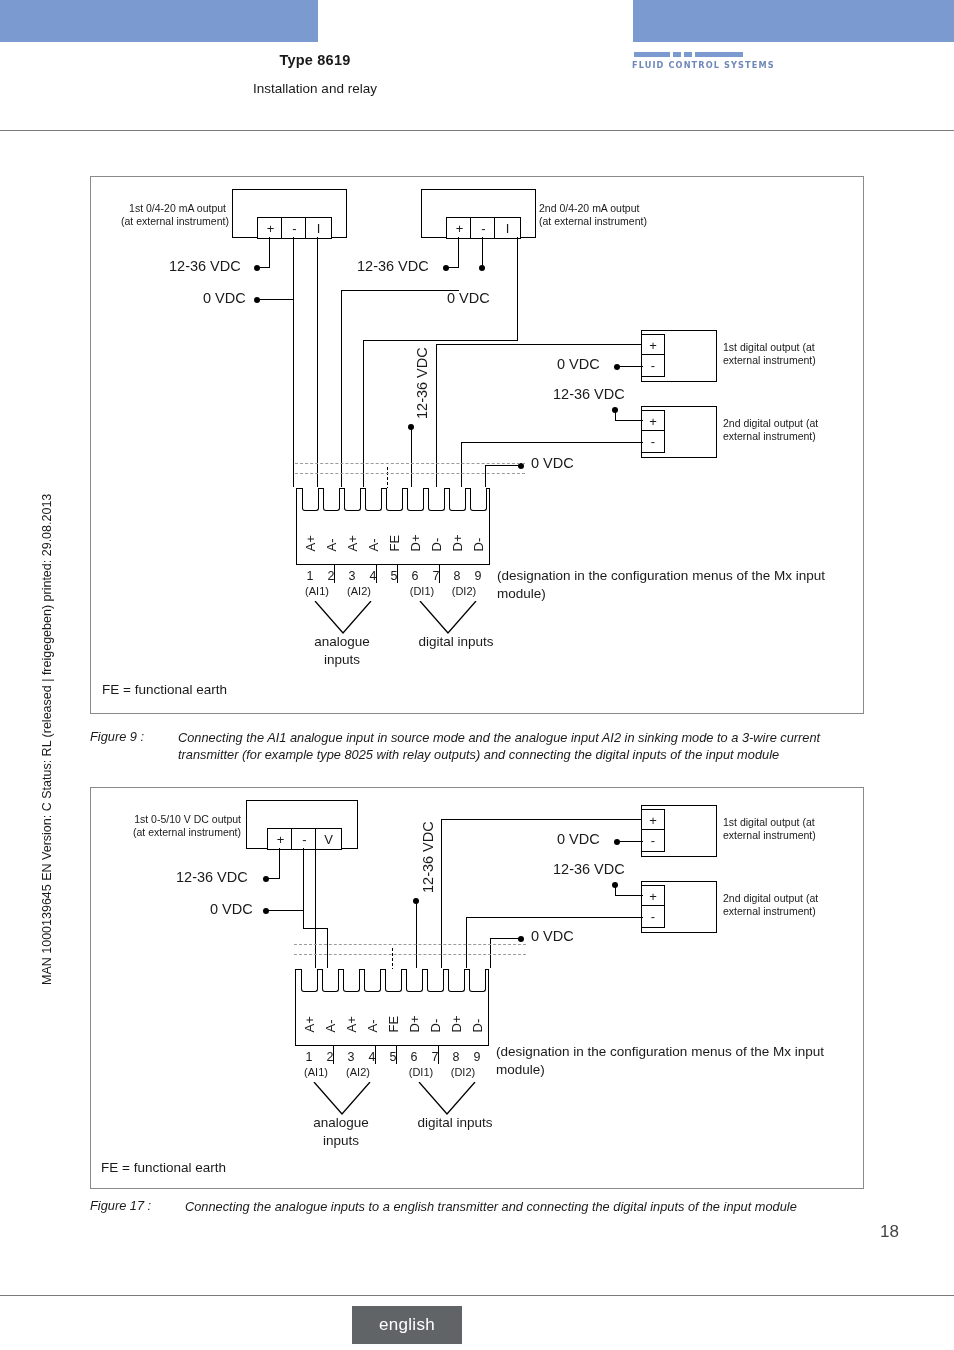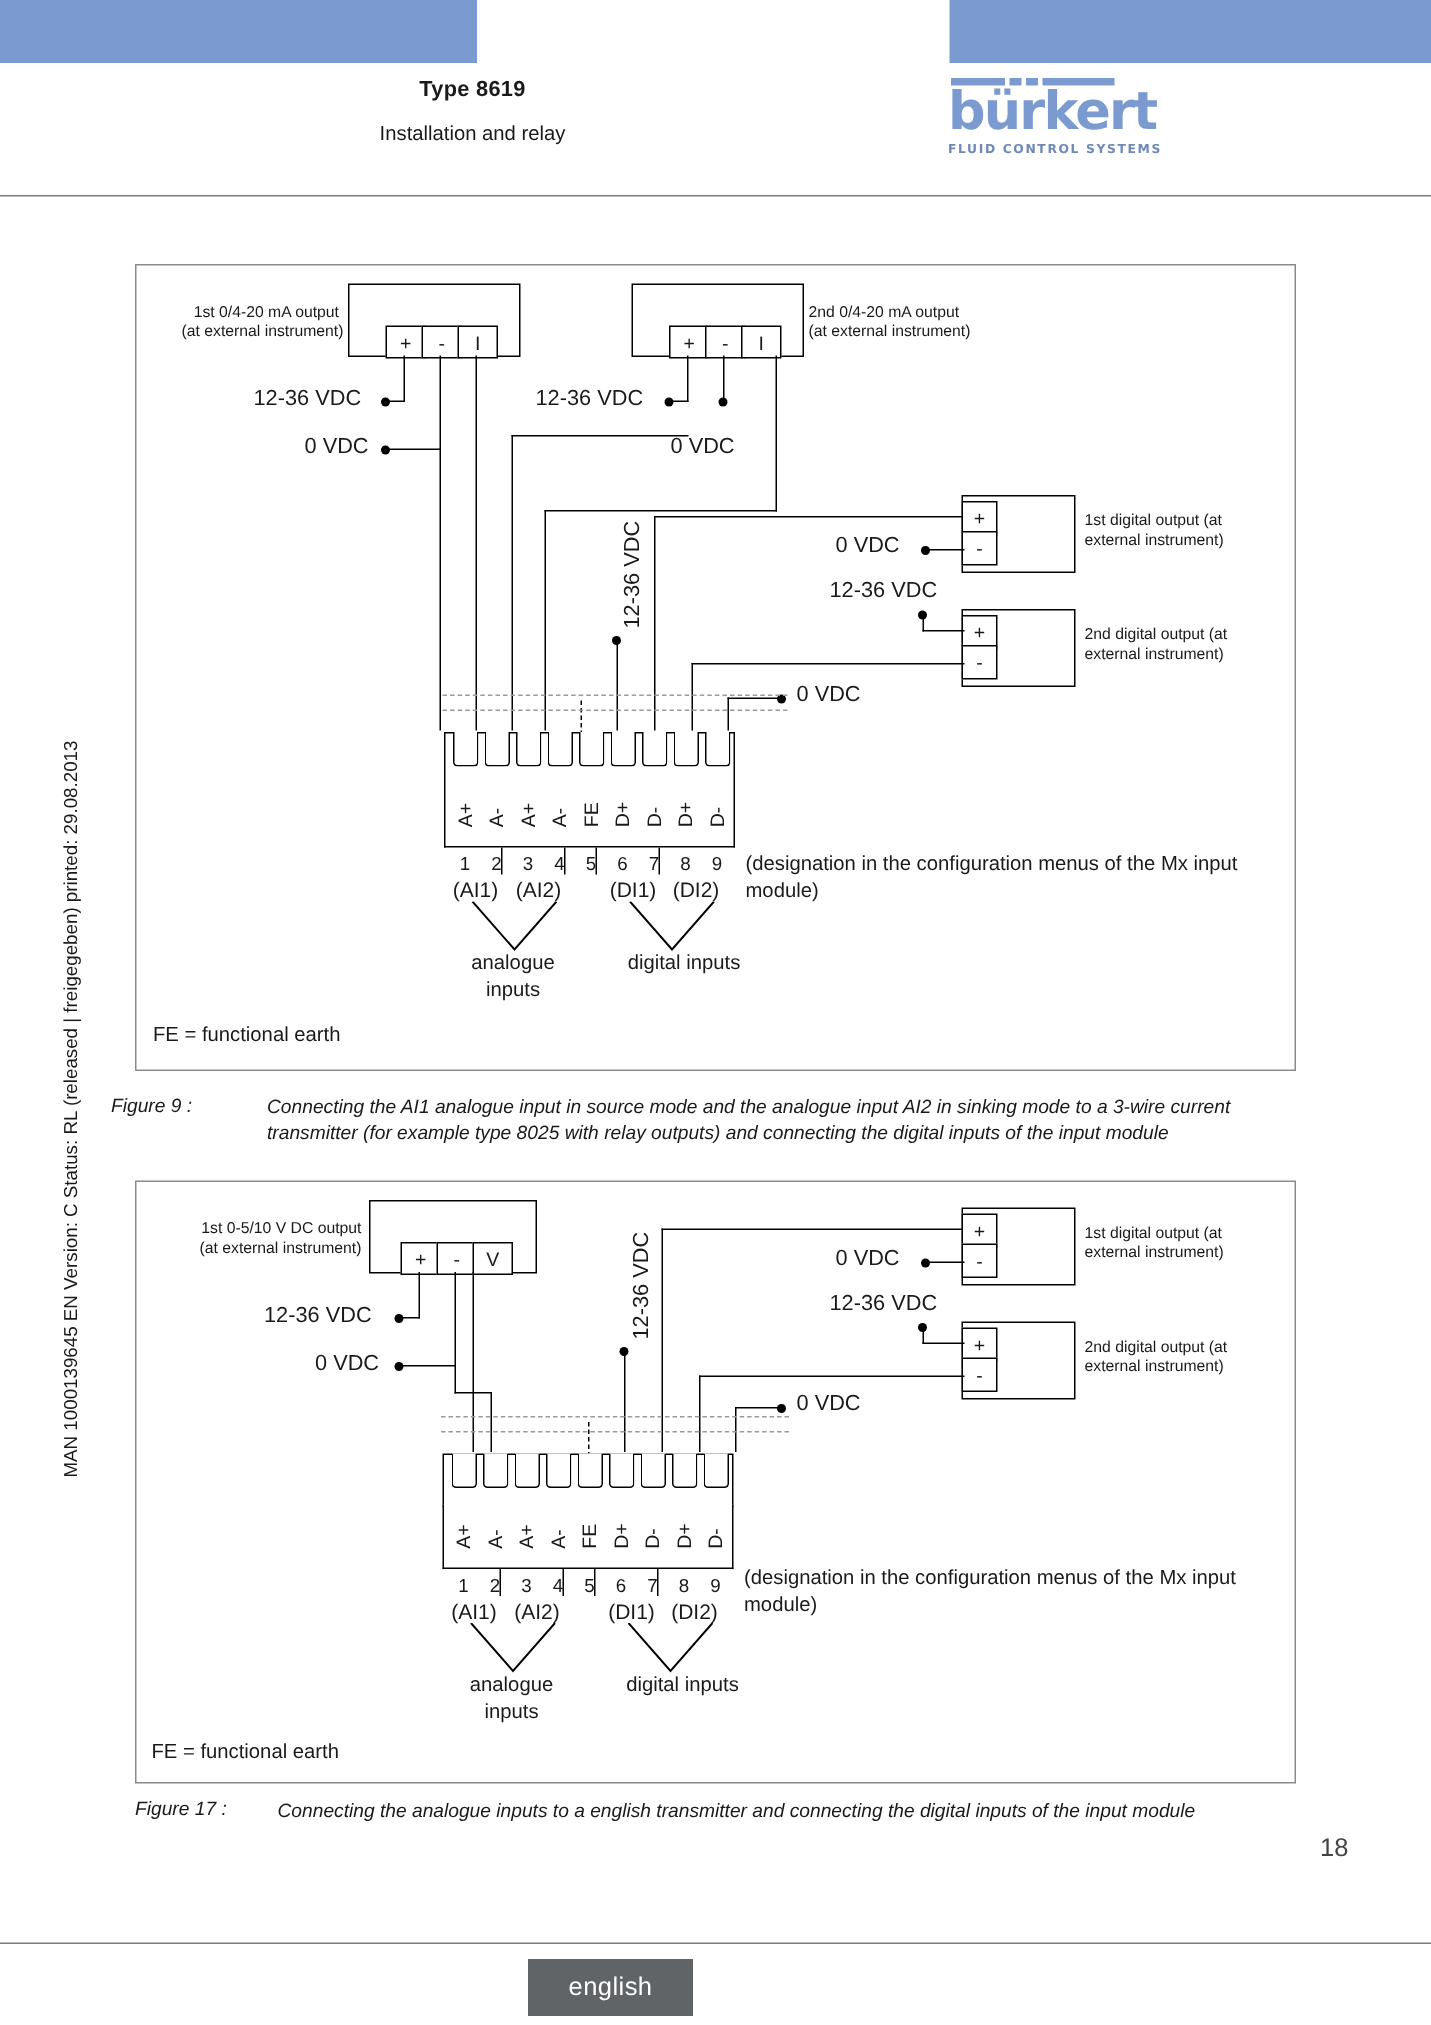--- a/index.html
+++ b/index.html
@@ -64,21 +64,21 @@
             transform:rotate(-90deg);transform-origin:left top;}
   .lbl-mid{position:absolute;font-size:13.5px;line-height:1.3;}
 
   
   .strip{position:absolute;border:1.4px solid #000;background:#fff;}
   .clamp{position:absolute;border:1.4px solid #000;border-top:none;background:#fff;
          border-radius:0 0 3px 3px;}
   .tlab{position:absolute;font-size:13px;transform:rotate(-90deg);
         transform-origin:center center;white-space:nowrap;}
   .tnum{position:absolute;font-size:12.5px;text-align:center;width:20px;}
-  .tgrp{position:absolute;font-size:14px;text-align:center;white-space:nowrap;}
+  .tgrp{position:absolute;font-size:11px;text-align:center;white-space:nowrap;}
   .tick{position:absolute;width:1.2px;background:#000;}
   .greydash{position:absolute;border-top:1.4px dashed #9b9b9b;}
 
   
   .footrule{position:absolute;left:0;top:1295px;width:954px;height:1px;background:#7a7a7a;}
   .lang-tab{position:absolute;left:352px;top:1306px;width:110px;height:38px;
             background:#606467;color:#fff;font-size:17px;display:flex;
             align-items:center;justify-content:center;letter-spacing:.3px;}
   .pageno{position:absolute;left:880px;top:1222px;font-size:17px;color:#444;}
 </style>
@@ -91,21 +91,20 @@
 <div class="doc-type">Type 8619</div>
 <div class="doc-sub">Installation and relay</div>
 
 <div class="logo">
   <div class="logo-bars">
     <i></i>
       <i></i>
       <i></i>
       <i></i>
   </div>
-  <div class="logo-word">bürkert</div>
   <div class="logo-tag">FLUID CONTROL SYSTEMS</div>
 </div>
 
 <div class="headrule"></div>
 
 <div class="sidetext">MAN 1000139645  EN  Version: C  Status: RL (released | freigegeben)  printed: 29.08.2013</div>
 
 <div class="figbox" id="fig9">
 
   <div class="ibox" style="left:141px;top:12px;width:113px;height:47px;"></div>
@@ -239,21 +238,21 @@
   </svg>
 
   <div class="lbl-mid" style="left:212px;top:456px;width:78px;text-align:center;">analogue<br>inputs</div>
   <div class="lbl-mid" style="left:310px;top:456px;width:110px;text-align:center;">digital inputs</div>
 
   <div class="lbl-mid" style="left:406px;top:390px;width:350px;">(designation in the configuration menus of the Mx input module)</div>
 
   <div class="fe-note" style="left:11px;top:505px;">FE = functional earth</div>
 </div>
 
-<div class="cap-label" style="left:74px;top:729px;">Figure 9 :</div>
+<div class="cap-label" style="left:90px;top:729px;">Figure 9 :</div>
 <div class="caption" style="left:178px;top:729px;width:686px;">Connecting the AI1 analogue input in source mode and the analogue input AI2 in sinking mode to a 3-wire current transmitter (for example type 8025 with relay outputs) and connecting the digital inputs of the input module</div>
 
 <div class="figbox" id="fig10">
 
   <div class="ibox" style="left:155px;top:12px;width:110px;height:47px;"></div>
   <div class="tcell" style="left:176px;top:40px;width:25px;height:20px;">+</div>
   <div class="tcell" style="left:200px;top:40px;width:25px;height:20px;">-</div>
   <div class="tcell" style="left:224px;top:40px;width:25px;height:20px;">V</div>
   <div class="lbl-sm" style="left:35px;top:25px;text-align:right;width:115px;">1st 0-5/10 V DC output<br>(at external instrument)</div>
 

